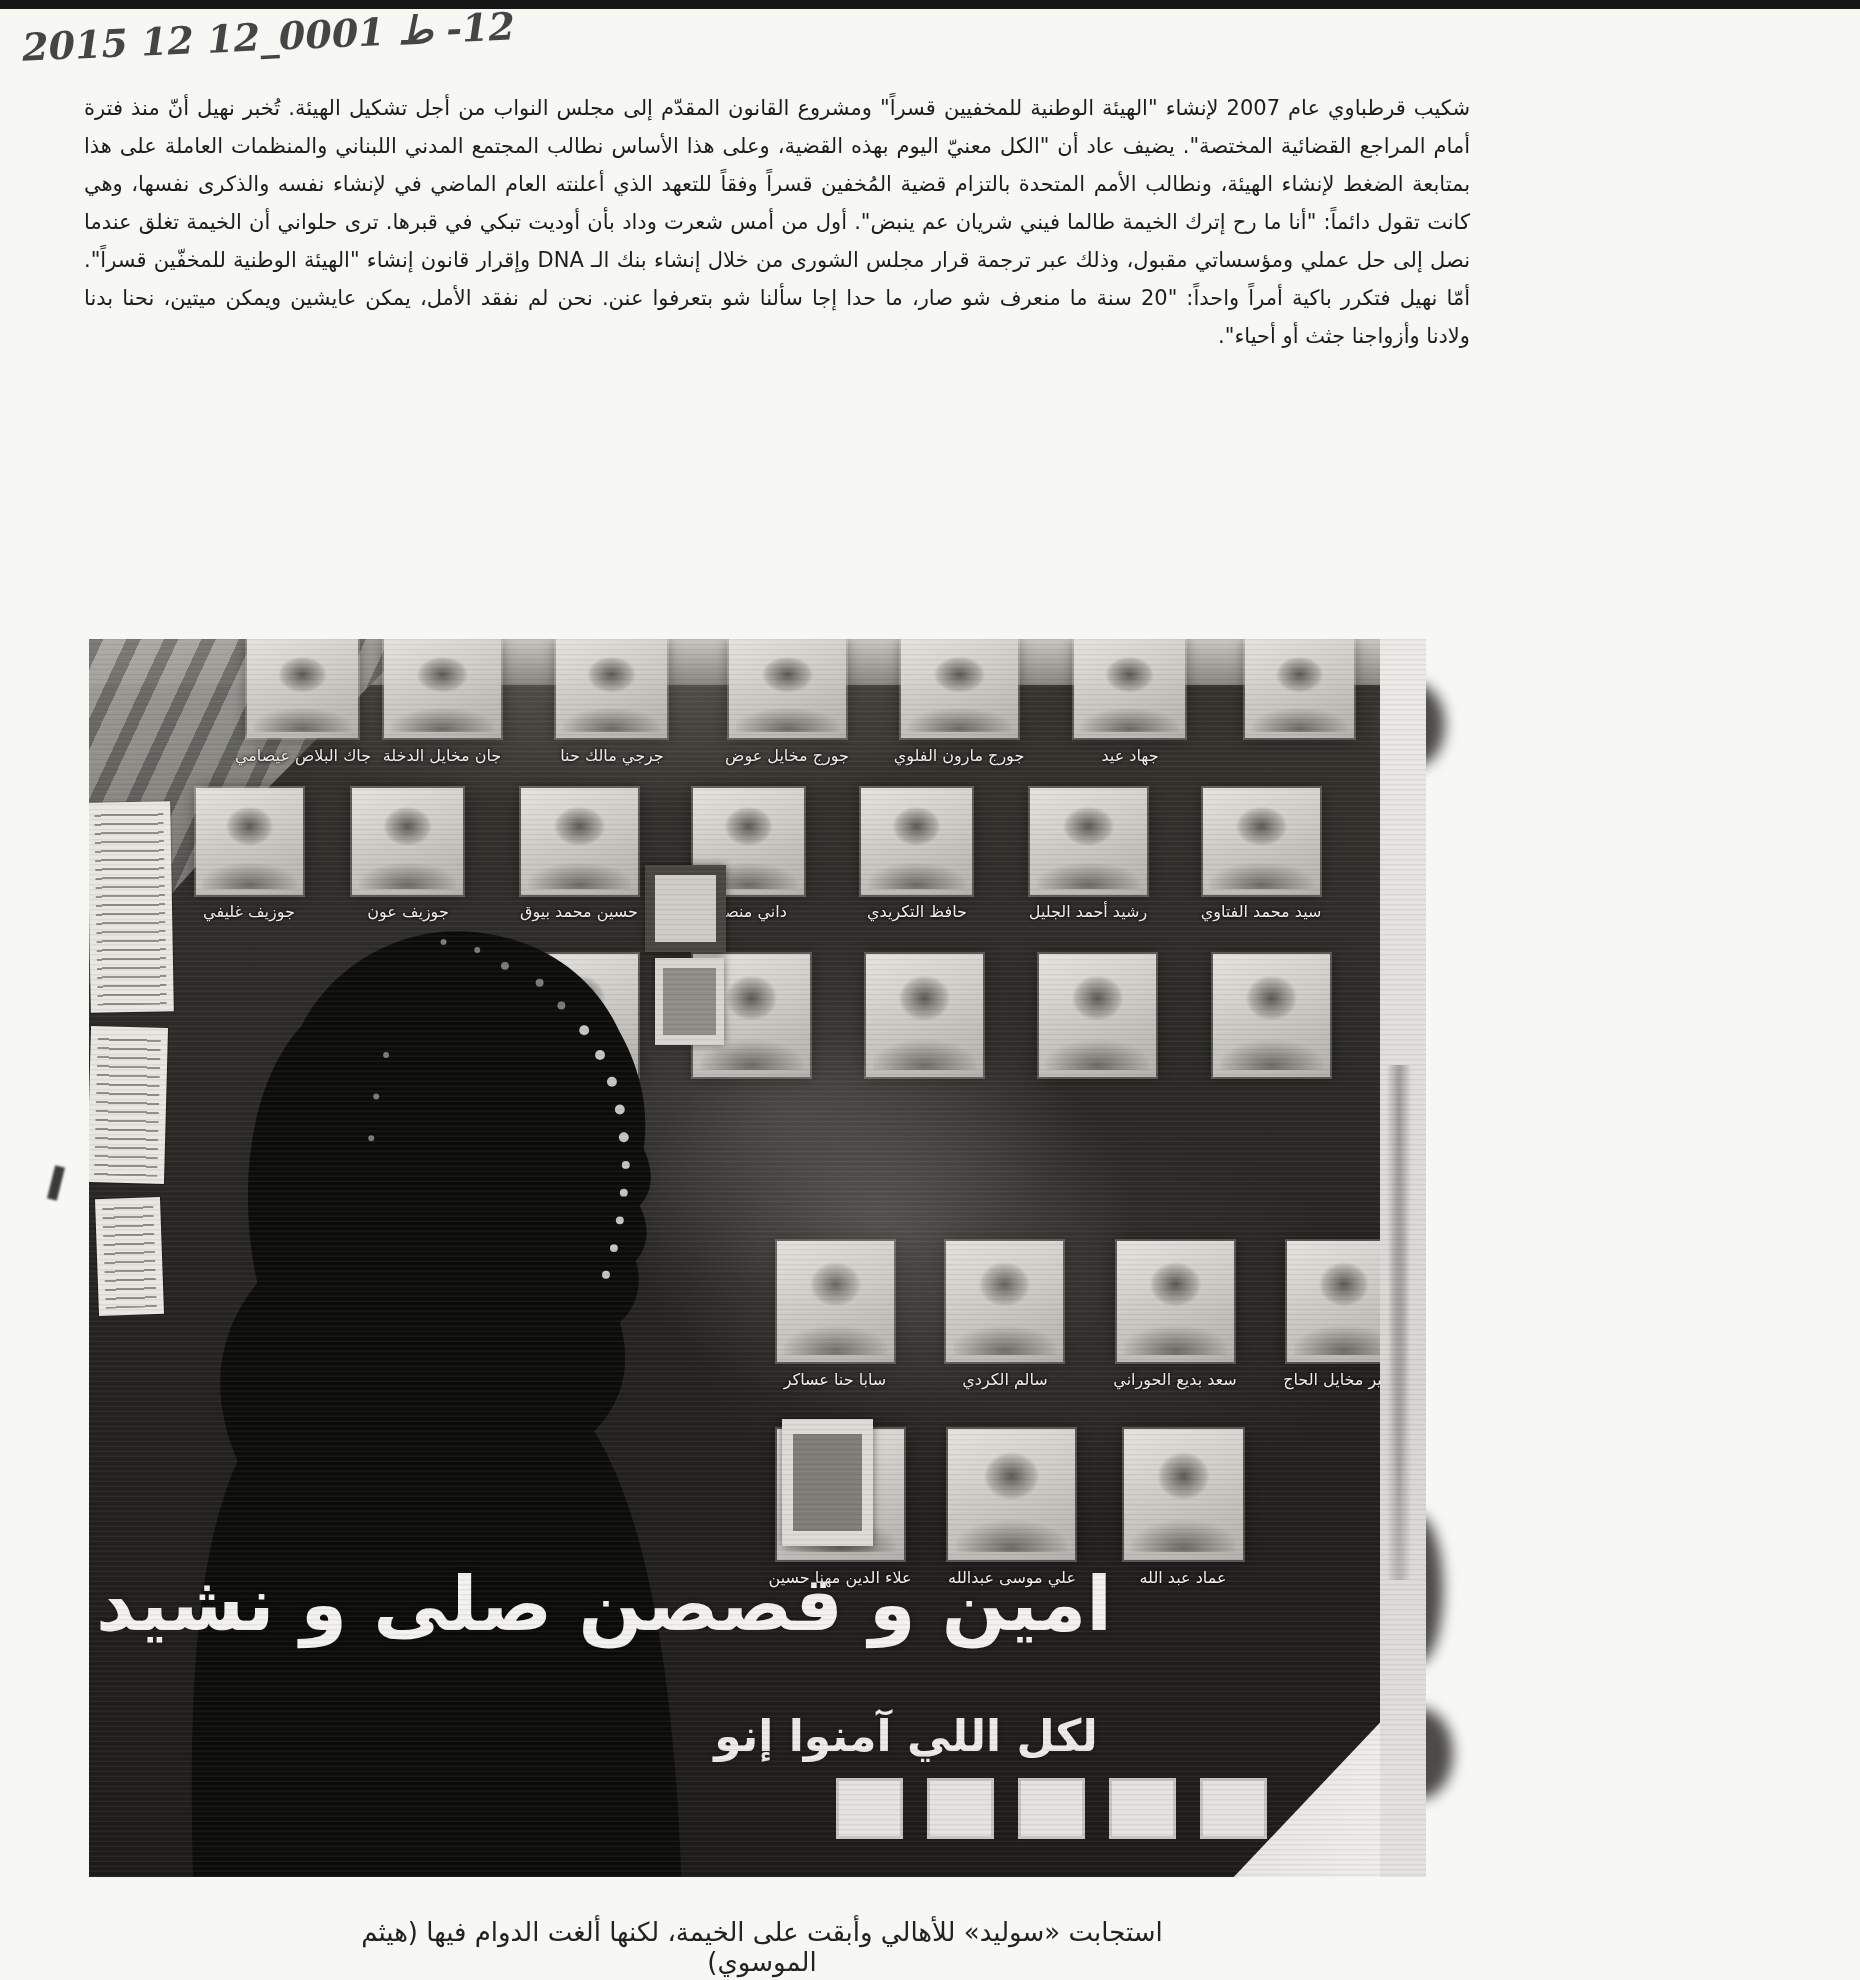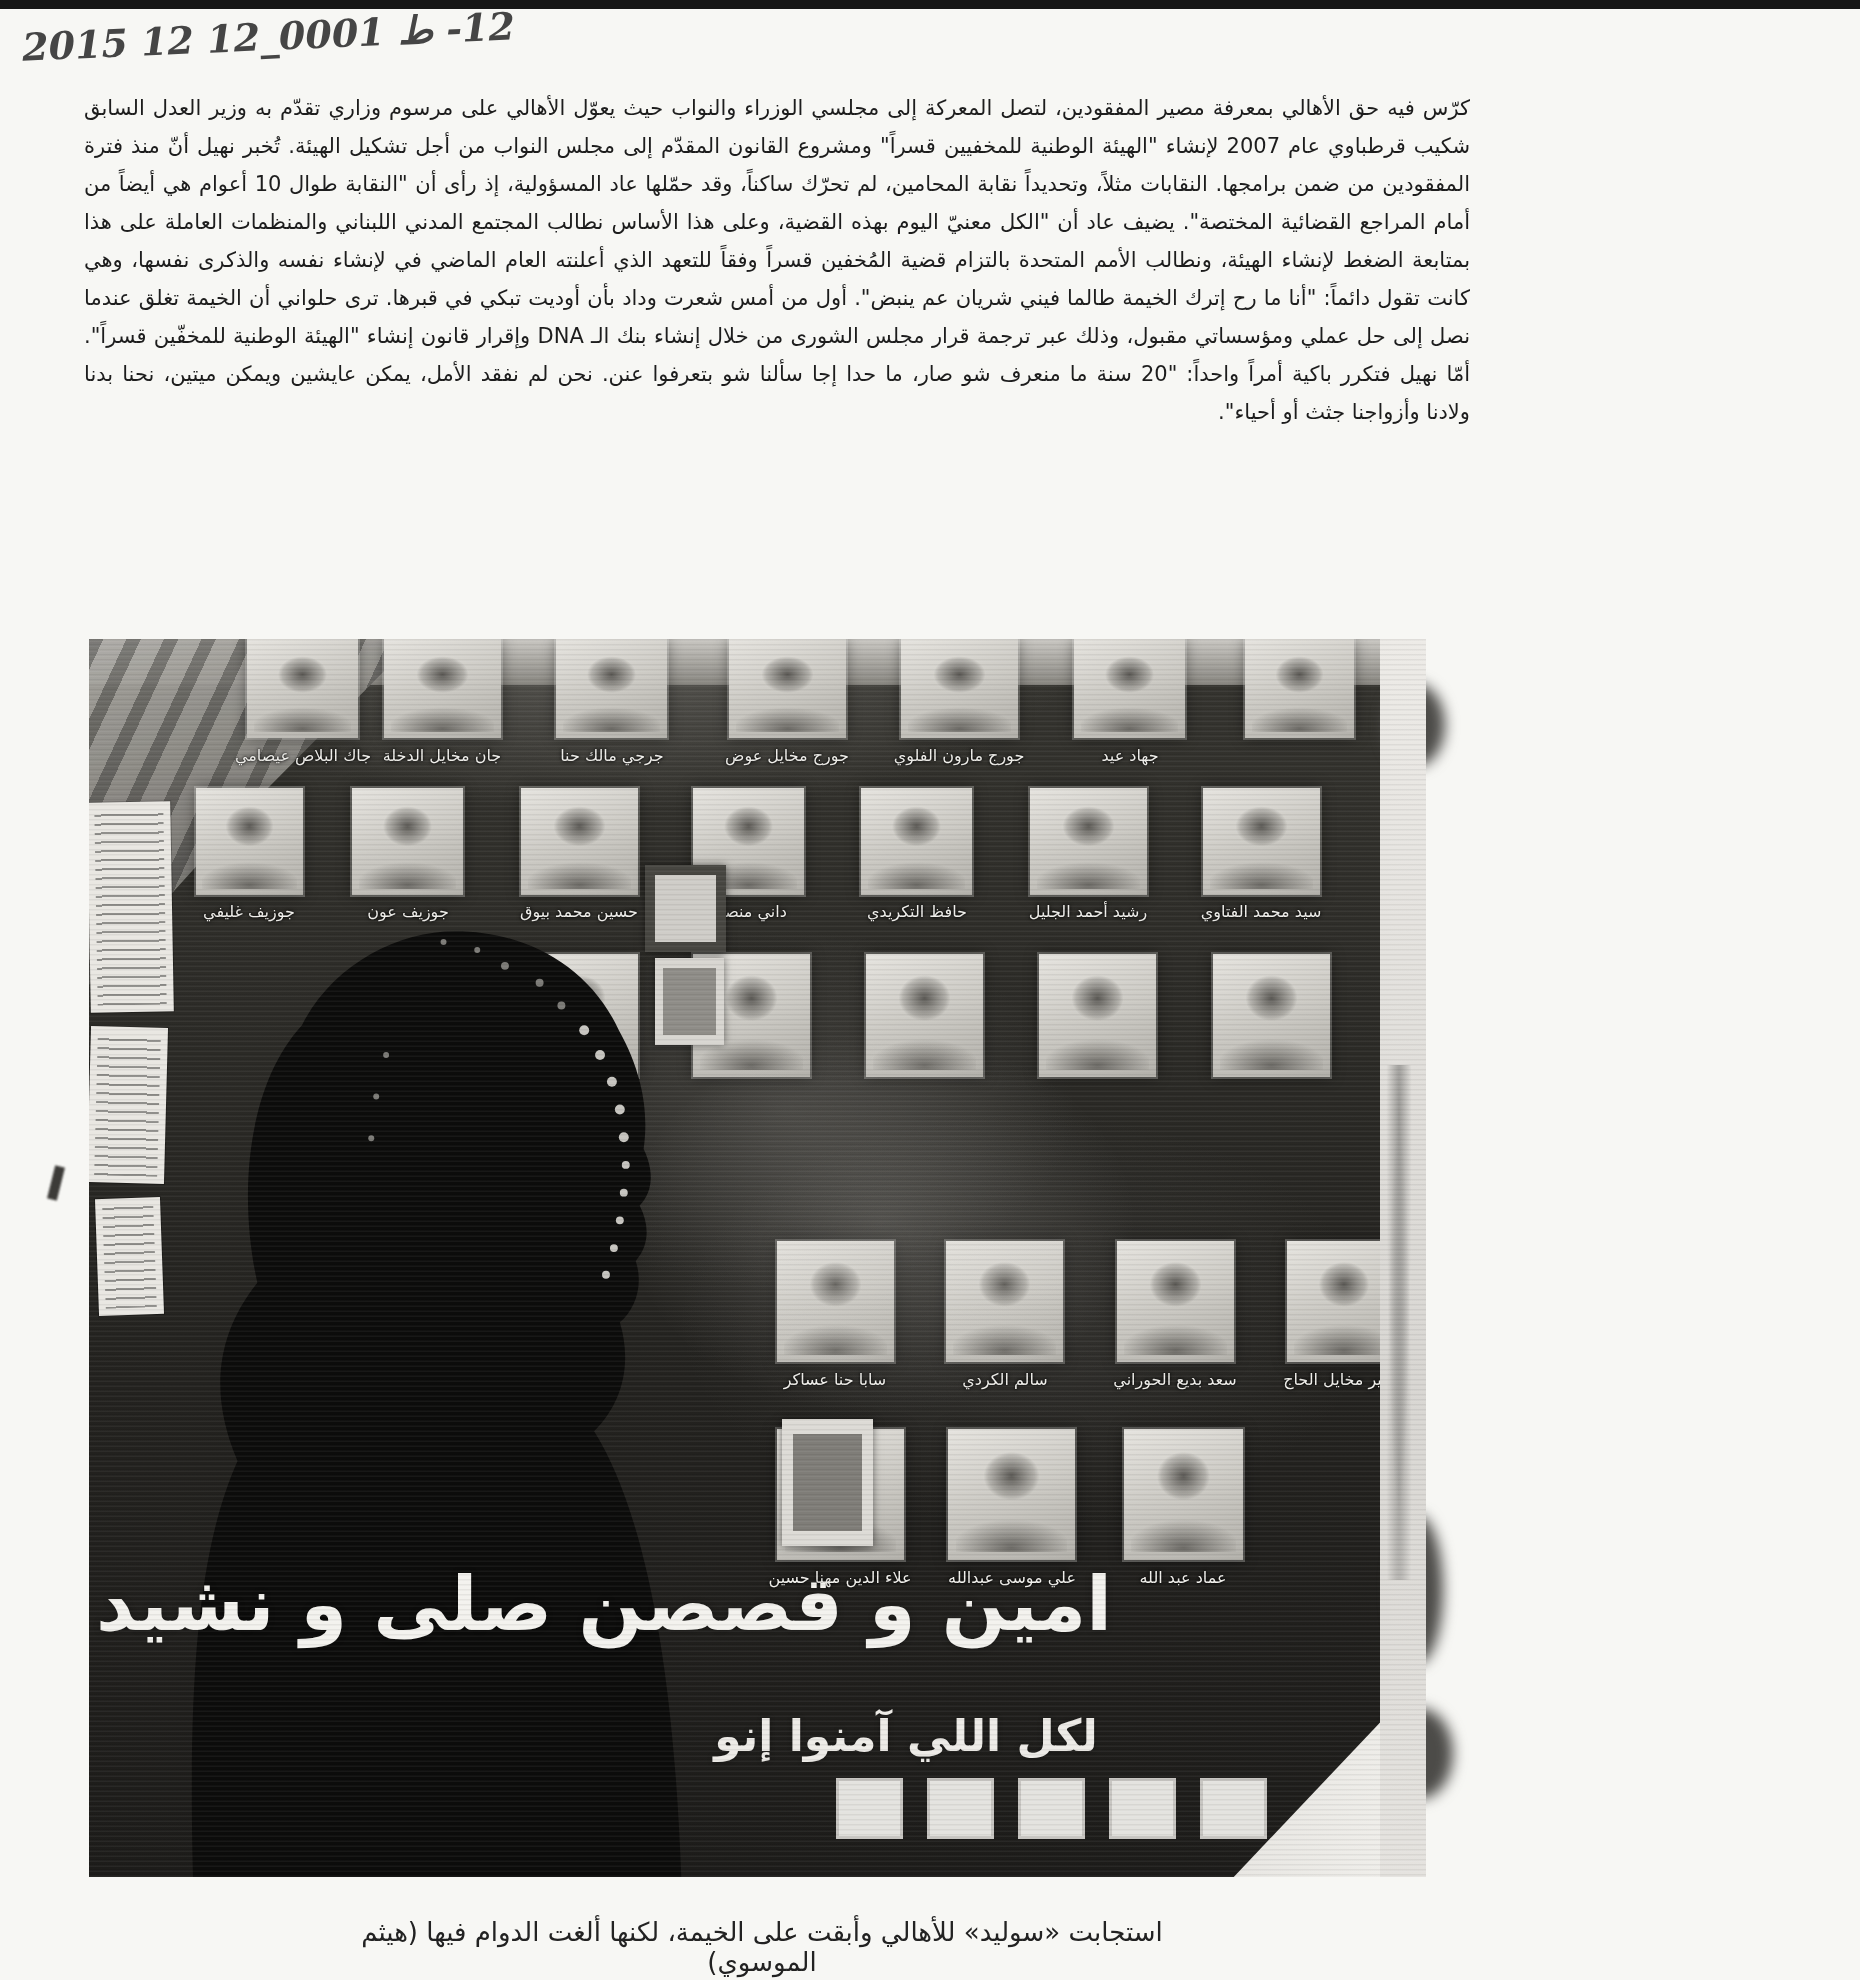--- a/index.html
+++ b/index.html
@@ -88,23 +88,21 @@
     direction:rtl;text-align:center;font-size:26px;color:#222;}
 </style>
 </head>
 <body>
 
 <div class="top-strip"></div>
 
 <div class="handwriting">2015 12 12_0001 ط -12</div>
 
 <div class="article">
-    <div class="line">كرّس فيه حق الأهالي بمعرفة مصير المفقودين، لتصل المعركة إلى مجلسي الوزراء والنواب حيث يعوّل الأهالي على مرسوم وزاري تقدّم به وزير العدل السابق</div>
     <div class="line">شكيب قرطباوي عام 2007 لإنشاء "الهيئة الوطنية للمخفيين قسراً" ومشروع القانون المقدّم إلى مجلس النواب من أجل تشكيل الهيئة. تُخبر نهيل أنّ منذ فترة</div>
-    <div class="line">المفقودين من ضمن برامجها. النقابات مثلاً، وتحديداً نقابة المحامين، لم تحرّك ساكناً، وقد حمّلها عاد المسؤولية، إذ رأى أن "النقابة طوال 10 أعوام هي أيضاً من</div>
     <div class="line">أمام المراجع القضائية المختصة". يضيف عاد أن "الكل معنيّ اليوم بهذه القضية، وعلى هذا الأساس نطالب المجتمع المدني اللبناني والمنظمات العاملة على هذا الملف</div>
     <div class="line">بمتابعة الضغط لإنشاء الهيئة، ونطالب الأمم المتحدة بالتزام قضية المُخفين قسراً وفقاً للتعهد الذي أعلنته العام الماضي في لإنشاء نفسه والذكرى نفسها، وهي</div>
     <div class="line">كانت تقول دائماً: "أنا ما رح إترك الخيمة طالما فيني شريان عم ينبض". أول من أمس شعرت وداد بأن أوديت تبكي في قبرها. ترى حلواني أن الخيمة تغلق عندما</div>
     <div class="line">نصل إلى حل عملي ومؤسساتي مقبول، وذلك عبر ترجمة قرار مجلس الشورى من خلال إنشاء بنك الـ DNA وإقرار قانون إنشاء "الهيئة الوطنية للمخفّين قسراً".</div>
     <div class="line">أمّا نهيل فتكرر باكية أمراً واحداً: "20 سنة ما منعرف شو صار، ما حدا إجا سألنا شو بتعرفوا عنن. نحن لم نفقد الأمل، يمكن عايشين ويمكن ميتين، نحنا بدنا</div>
     <div class="line last">ولادنا وأزواجنا جثث أو أحياء".</div>
   </div>
 
 <div class="photo">
   <div class="photo-topband"></div>

